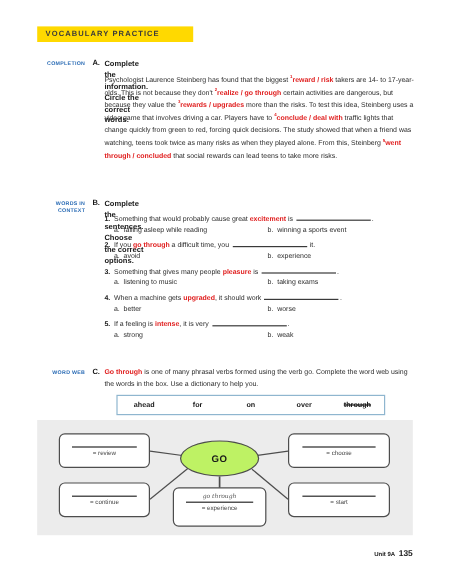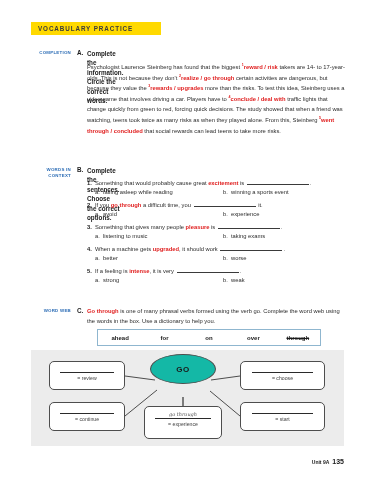--- a/index.html
+++ b/index.html
@@ -203,25 +203,25 @@
   }
   .wb-review   { left: 18px;  top: 11px;  width: 76px; height: 29px; }
   .wb-continue { left: 18px;  top: 52px;  width: 76px; height: 29px; }
   .wb-choose   { left: 209px; top: 11px;  width: 85px; height: 29px; }
   .wb-start    { left: 209px; top: 52px;  width: 85px; height: 29px; }
   .wb-exp      { left: 113px; top: 56px;  width: 78px; height: 33px; }
   .wb-exp .wline { height: 12px; }
 
   .go-oval {
     position: absolute;
-    left: 119px; top: 4px;
+    left: 119px; top: 17px;
     width: 66px; height: 30px;
     border: 1px solid #4d4d4d;
     border-radius: 50%;
-    background: #14b8a6;
+    background: #bef264;
     display: flex; align-items: center; justify-content: center;
     font-size: 8px; font-weight: bold; color: #1a1a1a;
     letter-spacing: 0.5px;
   }
 
   
   .footer {
     position: absolute;
     right: 31px; top: 458px;
     font-size: 5.6px;

